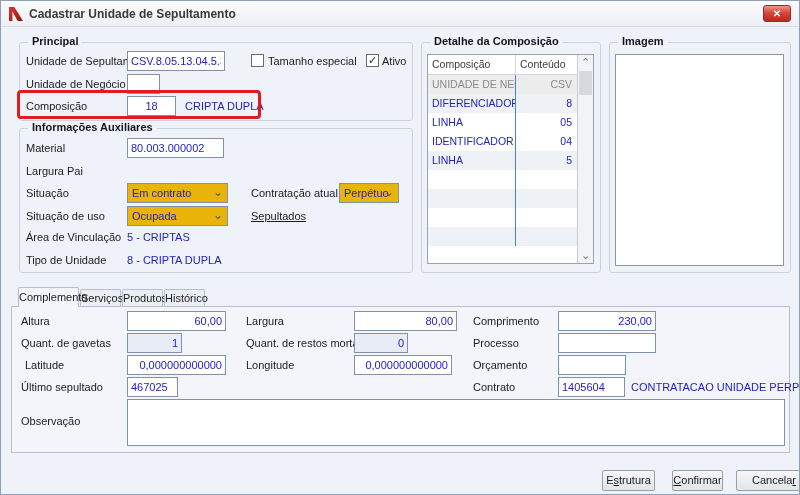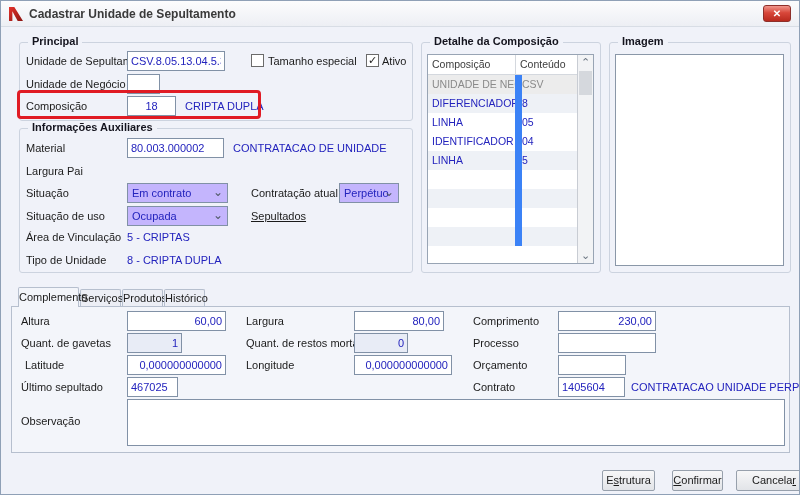--- a/index.html
+++ b/index.html
@@ -21,39 +21,39 @@
   
   .group { position:absolute; border:1px solid #ccd3df; border-radius:3px;padding-left:7px; }
   .legend { position:absolute; top:-8px; left:8px; background:#f0f2f9; padding:0 4px;
             font-size:11px; font-weight:bold; color:#14141e; white-space:nowrap; }
   .lbl { position:absolute; font-size:11px; color:#1b1b1b; line-height:20px; white-space:nowrap; }
   .desc { position:absolute; font-size:11px; color:#2323bd; line-height:20px; white-space:nowrap; }
   .input { position:absolute; height:20px; border:1px solid #8191a6; background:#fff;
            color:#2323bd; font-size:11px; padding:0 3px; }
   .right { text-align:right; } .center { text-align:center; }
   .ro { background:#e8ecf6; }
-  .sel { position:absolute; height:20px; border:1px solid #8191a6; background:#c4b5fd;
+  .sel { position:absolute; height:20px; border:1px solid #8191a6; background:#eab308;
          font-size:11px; line-height:18px; padding:0 4px; color:#2323bd; cursor:default; }
   .sel .chev { position:absolute; right:4px; top:-1px; color:#505a66; font-size:12px; }
   .cb { position:absolute; width:13px; height:13px; border:1px solid #6b6b6b; background:#fff;
         font-size:11px; line-height:11px; text-align:center; color:#222; cursor:pointer; }
   .link { position:absolute; font-size:11px; line-height:20px; color:#1b1b1b;
           text-decoration:underline; cursor:pointer; white-space:nowrap; }
   
   #highlight-box { position:absolute; left:16px; top:89px; width:244px; height:29px;
                    border:3px solid #e01b24; border-radius:4px; pointer-events:none; }
   
   #comp-table { position:absolute; left:426px; top:53px; width:167px; height:210px;
                 background:#fff; border:1px solid #98a4b4; font-size:10.5px; }
   .t-head { display:flex; height:20px; border-bottom:1px solid #d4d8de; color:#3c3c3c; }
   .t-head .c1 { width:87px; padding:3px 0 0 4px; }
   .t-head .c2 { width:62px; padding:3px 0 0 4px; border-left:1px solid #d4d8de; }
   .t-row { display:flex; height:19px; color:#2323bd; cursor:default; }
   .t-row .c1 { width:87px; padding:3px 0 0 4px; overflow:hidden; white-space:nowrap; }
-  .t-row .c2 { width:62px; padding:3px 5px 0 0; border-left:7px solid #3b82f6; }
+  .t-row .c2 { width:62px; padding:3px 5px 0 0; text-align:right; border-left:1px solid #3b82f6; }
   .t-row.alt { background:#eef1f6; }
   .t-row.muted { background:#ececec; color:#8a8a8a; }
   #table-scrollbar { position:absolute; right:0; top:0; width:16px; height:208px;
                      background:#f2f3f5; border-left:1px solid #c8ccd3; }
   .scr-arrow { position:absolute; left:0; width:15px; height:15px; text-align:center;
                color:#6a7480; font-size:11px; line-height:15px; cursor:pointer; }
   #scroll-thumb { position:absolute; left:1px; top:16px; width:13px; height:24px; background:#d5d8dd; }
   
   #image-box { position:absolute; left:614px; top:53px; width:169px; height:212px;
                background:#fff; border:1px solid #8a97a8; }
@@ -99,21 +99,20 @@
   <span class="lbl" style="left:25px;top:95px;">Composição</span>
   <input class="input center" style="left: 126px; top: 95px; width: 49px;" value="18">
   <span class="desc" style="left:184px;top:95px;">CRIPTA DUPLA</span>
   <div id="highlight-box"></div>
 
   <div class="group" style="left:18px;top:127px;width:394px;height:145px;">
     <span class="legend">Informações Auxiliares</span>
   </div>
   <span class="lbl" style="left:25px;top:137px;">Material</span>
   <input class="input" style="left: 126px; top: 137px; width: 97px;" value="80.003.000002">
-  <span class="desc" style="left:232px;top:137px;">CONTRATACAO DE UNIDADE</span>
   <span class="lbl" style="left:25px;top:160px;">Largura Pai</span>
   <span class="lbl" style="left:25px;top:182px;">Situação</span>
   <div class="sel" style="left:126px;top:182px;width:101px;">
     <span>Em contrato</span>
     <span class="chev">⌄</span>
   </div>
   <span class="lbl" style="left:250px;top:182px;">Contratação atual</span>
   <div class="sel" style="left:338px;top:182px;width:60px;">
     <span>Perpétuo</span>
     <span class="chev">⌄</span>
@@ -187,21 +186,21 @@
 
   <div class="tab active" style="left:17px;width:61px;">Complemento</div>
   <div class="tab" style="left:79px;width:41px;">Serviços</div>
   <div class="tab" style="left:121px;width:41px;">Produtos</div>
   <div class="tab" style="left:163px;width:41px;">Histórico</div>
   <div id="tab-panel"></div>
 
   <span class="lbl over" style="left:20px;top:310px;">Altura</span>
   <input class="input right over" style="left: 126px; top: 310px; width: 99px;" value="60,00">
   <span class="lbl over" style="left:245px;top:310px;">Largura</span>
-  <input class="input right over" style="left: 353px; top: 310px; width: 90px;" value="80,00">
+  <input class="input right over" style="left: 353px; top: 310px; width: 103px;" value="80,00">
   <span class="lbl over" style="left:472px;top:310px;">Comprimento</span>
   <input class="input right over" style="left: 557px; top: 310px; width: 98px;" value="230,00">
 
   <span class="lbl over" style="left:20px;top:332px;">Quant. de gavetas</span>
   <input class="input right ro over" style="left: 126px; top: 332px; width: 55px;" value="1">
   <span class="lbl over" style="left:245px;top:332px;">Quant. de restos mortais</span>
   <input class="input right ro over" style="left: 353px; top: 332px; width: 54px;" value="0">
   <span class="lbl over" style="left:472px;top:332px;">Processo</span>
   <input class="input over" style="left: 557px; top: 332px; width: 98px;" value="">
 

